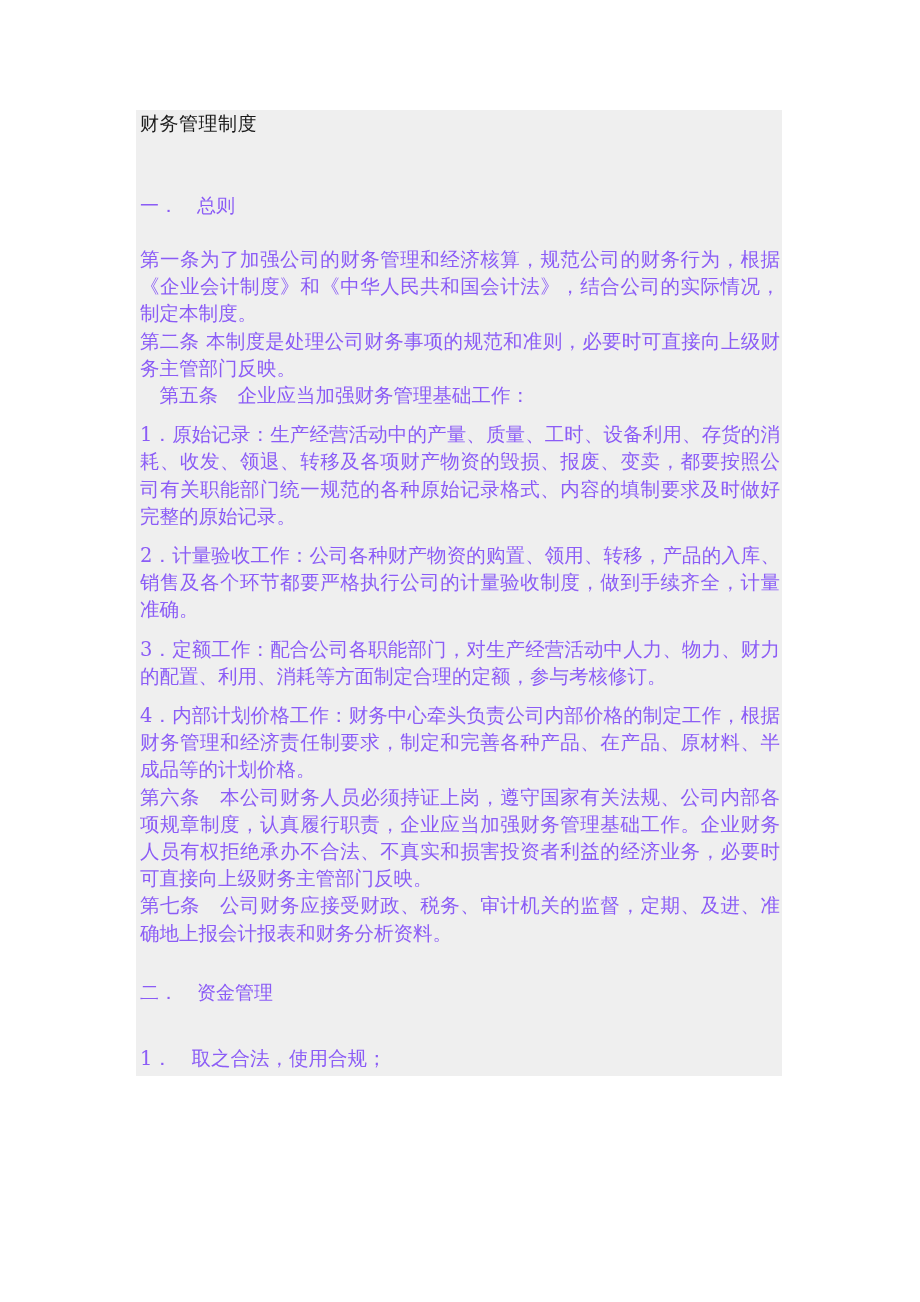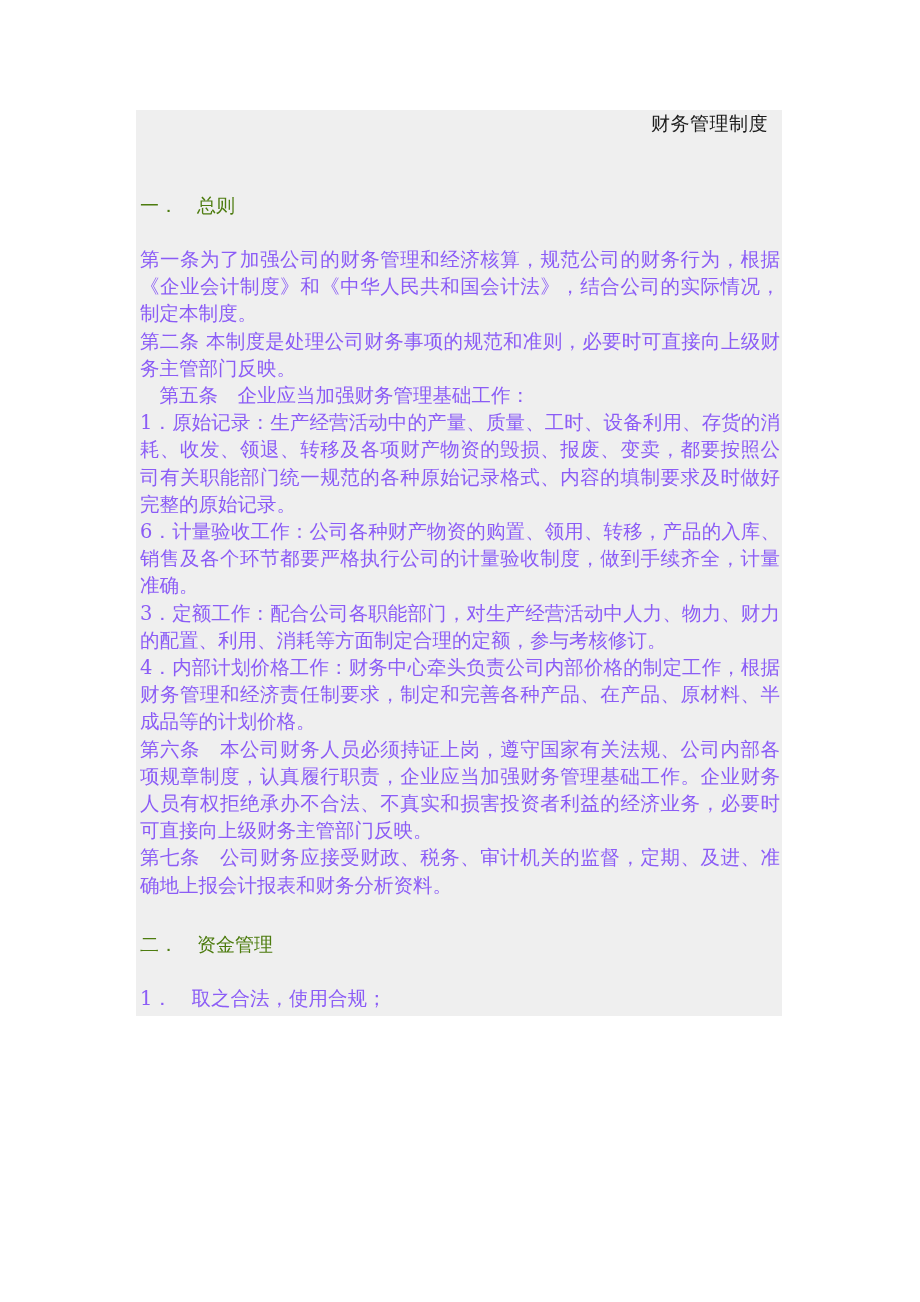--- a/index.html
+++ b/index.html
@@ -28,60 +28,61 @@
     position: absolute;
     left: 136px;
     top: 110px;
     width: 646px;
     background: #efefef;
     padding: 0;
     box-sizing: border-box;
   }
 
   .doc-title {
-    text-align: right;
+    text-align: left;
     font-size: 19px;
     line-height: 27px;
     color: #1a1a1a;
     font-weight: normal;
     margin: 0;
     padding: 0 14px 0 4px;
     letter-spacing: 0.5px;
   }
 
   .blank-line {
     height: 27px;
     line-height: 27px;
     font-size: 19px;
   }
 
   .section-heading {
     font-size: 19px;
     line-height: 28px;
-    color: #4d7c0f;
+    color: #8b5cf6;
     margin: 0;
     padding: 0 2px 0 4px;
     font-weight: normal;
     white-space: pre;
   }
 
   .para {
     font-size: 19.5px;
     line-height: 27.2px;
     color: #8b5cf6;
     margin: 0;
     padding: 0 2px 0 4px;
     text-align: justify;
     text-justify: inter-ideograph;
     word-break: break-all;
     letter-spacing: 0px;
   }
 
   .para.listitem {
     white-space: normal;
+    margin-top: 12px;
   }
 
   .doc-body {
     padding-bottom: 4px;
   }
 </style>
 </head>
 <body>
 
 <div class="page">
@@ -95,21 +96,21 @@
 
     <div class="section-heading">一．　总则</div>
 
     <div class="blank-line">&nbsp;</div>
 
     <div class="doc-body">
       <p class="para">第一条为了加强公司的财务管理和经济核算，规范公司的财务行为，根据《企业会计制度》和《中华人民共和国会计法》，结合公司的实际情况，制定本制度。</p>
       <p class="para">第二条 本制度是处理公司财务事项的规范和准则，必要时可直接向上级财务主管部门反映。</p>
       <p class="para">　第五条　企业应当加强财务管理基础工作：</p>
       <p class="para listitem">1．原始记录：生产经营活动中的产量、质量、工时、设备利用、存货的消耗、收发、领退、转移及各项财产物资的毁损、报废、变卖，都要按照公司有关职能部门统一规范的各种原始记录格式、内容的填制要求及时做好完整的原始记录。</p>
-      <p class="para listitem">6．计量验收工作：公司各种财产物资的购置、领用、转移，产品的入库、销售及各个环节都要严格执行公司的计量验收制度，做到手续齐全，计量准确。</p>
+      <p class="para listitem">2．计量验收工作：公司各种财产物资的购置、领用、转移，产品的入库、销售及各个环节都要严格执行公司的计量验收制度，做到手续齐全，计量准确。</p>
       <p class="para listitem">3．定额工作：配合公司各职能部门，对生产经营活动中人力、物力、财力的配置、利用、消耗等方面制定合理的定额，参与考核修订。</p>
       <p class="para listitem">4．内部计划价格工作：财务中心牵头负责公司内部价格的制定工作，根据财务管理和经济责任制要求，制定和完善各种产品、在产品、原材料、半成品等的计划价格。</p>
       <p class="para">第六条　本公司财务人员必须持证上岗，遵守国家有关法规、公司内部各项规章制度，认真履行职责，企业应当加强财务管理基础工作。企业财务人员有权拒绝承办不合法、不真实和损害投资者利益的经济业务，必要时可直接向上级财务主管部门反映。</p>
       <p class="para">第七条　公司财务应接受财政、税务、审计机关的监督，定期、及进、准确地上报会计报表和财务分析资料。</p>
     </div>
 
     <div class="blank-line">&nbsp;</div>
 
     <div class="section-heading">二．　资金管理</div>
 

